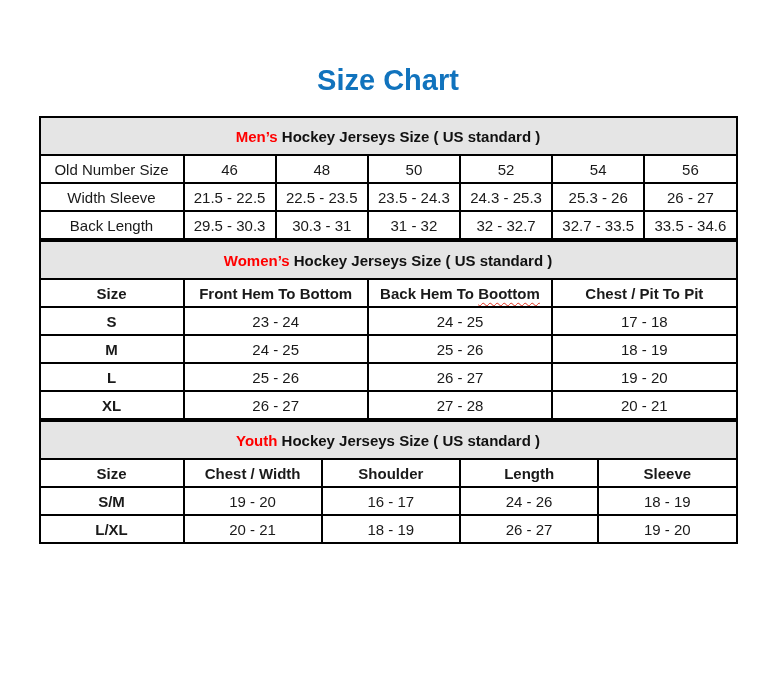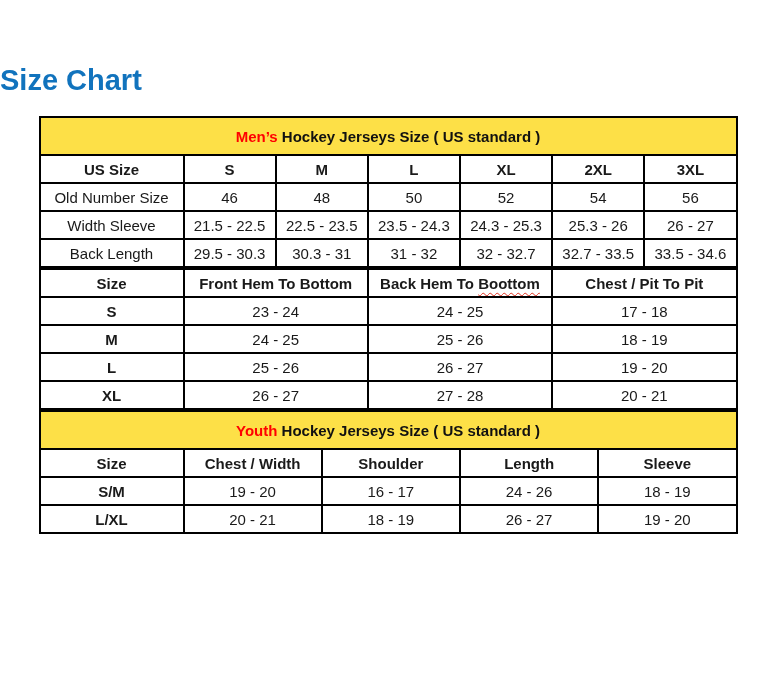--- a/index.html
+++ b/index.html
@@ -10,20 +10,21 @@
   body {
     width: 776px;
     height: 692px;
     font-family: "Liberation Sans", sans-serif;
     color: #1a1a1a;
     overflow: hidden;
   }
   .page-title {
     margin: 0;
     padding-top: 64px;
+    text-align: center;
     color: #1173BD;
     font-size: 29px;
     font-weight: bold;
     letter-spacing: 0px;
   }
   .tables-wrap {
     width: 699px;
     margin: 19px auto 0 auto;
   }
   table.size-table {
@@ -34,21 +35,21 @@
   table.size-table td {
     border: 2px solid #000000;
     text-align: center;
     vertical-align: middle;
     font-size: 15px;
     padding: 0 2px;
     overflow: hidden;
     white-space: nowrap;
   }
   td.band {
-    background: #fde047;
+    background: #e5e5e5;
     height: 36px;
     font-weight: bold;
     font-size: 17px;
     color: #111111;
   }
   .accent { color: #FF0000; }
   tr.cols-row td {
     font-weight: bold;
     height: 26px;
   }
@@ -77,29 +78,20 @@
         <col>
         <col>
         <col>
         <col>
         <col>
     </colgroup>
     <tbody>
         <tr>
       <td class="band" colspan="7"><span class="accent">Men’s</span><span> Hockey Jerseys Size ( US standard )</span></td>
     </tr>
-    <tr class="cols-row">
-      <td>US Size</td>
-      <td>S</td>
-      <td>M</td>
-      <td>L</td>
-      <td>XL</td>
-      <td>2XL</td>
-      <td>3XL</td>
-    </tr>
     <tr class="data-row">
       <td>Old Number Size</td>
       <td>46</td>
       <td>48</td>
       <td>50</td>
       <td>52</td>
       <td>54</td>
       <td>56</td>
     </tr>
     <tr class="data-row">
@@ -124,20 +116,23 @@
     </table>
 
   <table class="size-table">
     <colgroup>
       <col style="width:144px">
         <col>
         <col>
         <col>
     </colgroup>
     <tbody>
+        <tr>
+      <td class="band" colspan="4"><span class="accent">Women’s</span><span> Hockey Jerseys Size ( US standard )</span></td>
+    </tr>
     <tr class="cols-row">
       <td>Size</td>
       <td>Front Hem To Bottom</td>
       <td><span>Back Hem To </span><span class="squiggle">Boottom</span></td>
       <td>Chest / Pit To Pit</td>
     </tr>
     <tr class="data-row">
       <td class="row-label-bold">S</td>
       <td>23 - 24</td>
       <td>24 - 25</td>

